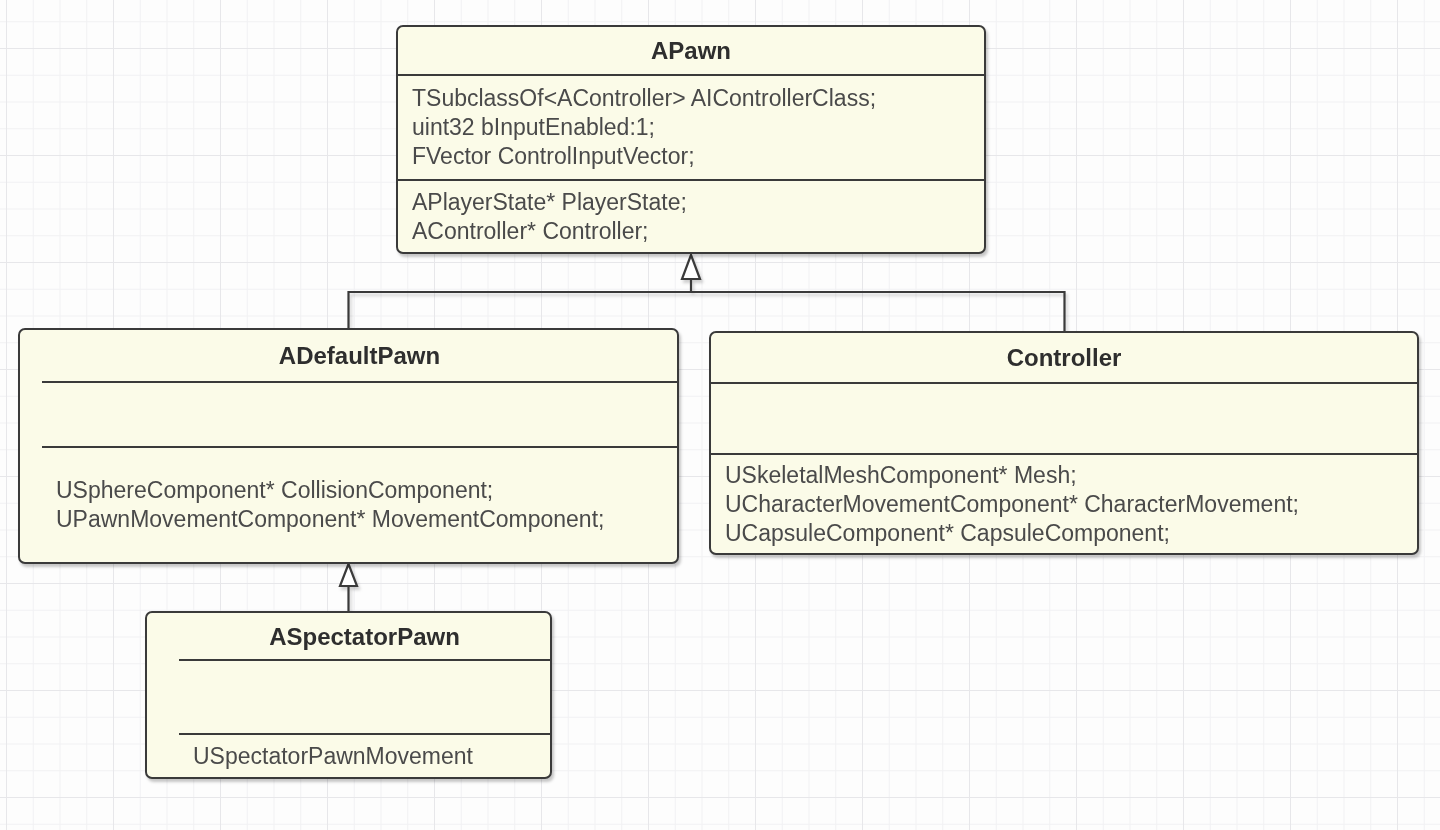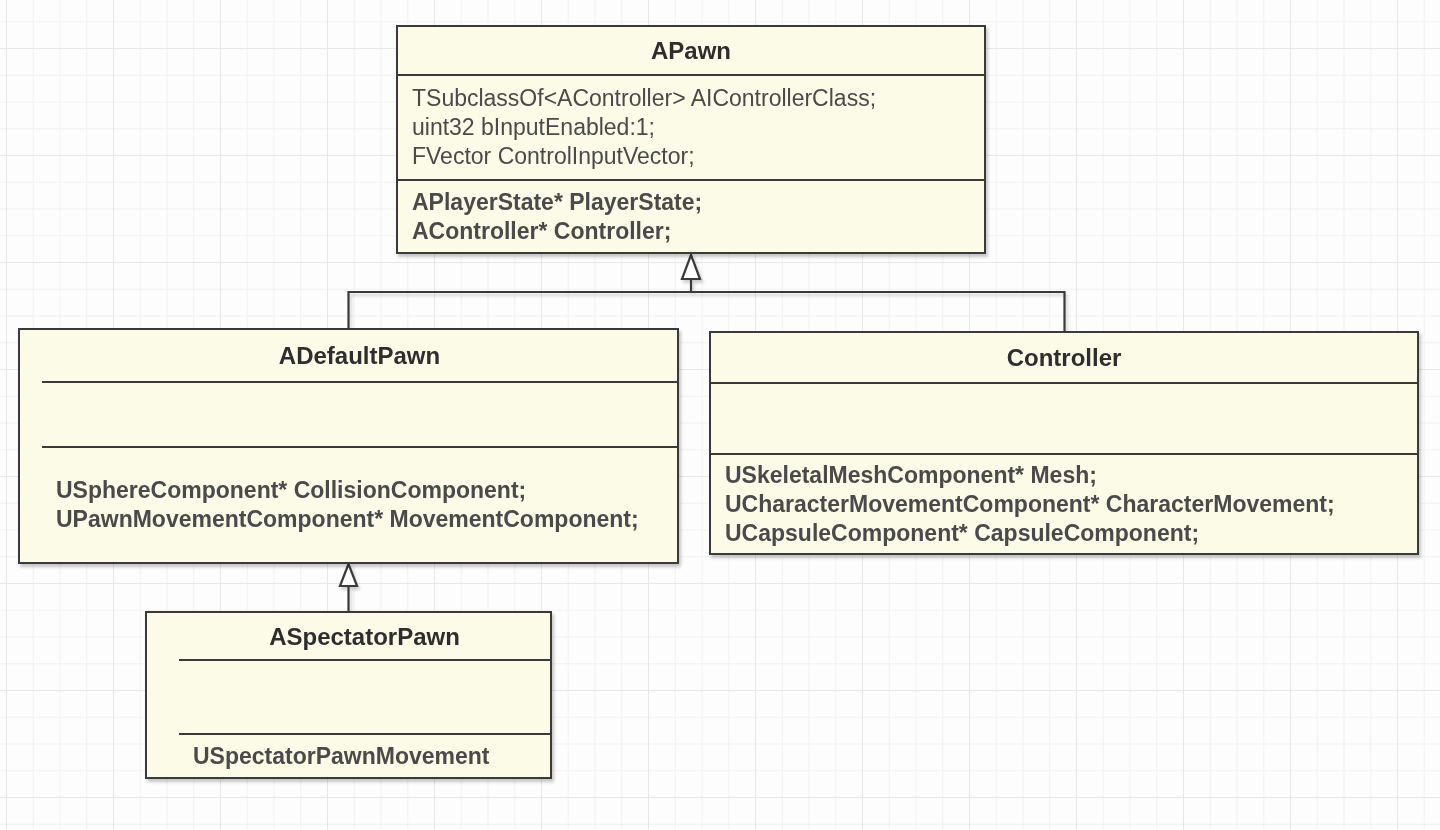--- a/index.html
+++ b/index.html
@@ -38,21 +38,21 @@
   .connector-layer path, .connector-layer polygon {
     pointer-events: stroke;
   }
 
   .uml-class {
     position: absolute;
     display: flex;
     flex-direction: column;
     background: #fbfbe8;
     border: 2px solid #3a3a3a;
-    border-radius: 0;
+    border-radius: 7px;
     box-shadow: 2px 3px 3px rgba(0,0,0,0.22);
     color: #4a4a4a;
     font-size: 23px;
     line-height: 29px;
   }
 
   .uml-title {
     flex: 0 0 auto;
     display: flex;
     align-items: center;
@@ -68,21 +68,20 @@
     display: flex;
     flex-direction: column;
     justify-content: center;
     padding: 0 14px;
     border-bottom: 2px solid #3a3a3a;
     overflow: hidden;
   }
   .uml-section.last {
     flex: 1 1 auto;
     border-bottom: none;
-    font-weight: bold;
   }
 
   .uml-line { white-space: nowrap; }
 
   
   #box-apawn          { left: 396px; top: 25px;  width: 590px; height: 229px; }
   #box-apawn .uml-title        { height: 49px; }
   #box-apawn .sec-0            { height: 105px; }
 
   #box-adefaultpawn   { left: 18px;  top: 328px; width: 661px; height: 236px; padding-left: 22px; }

